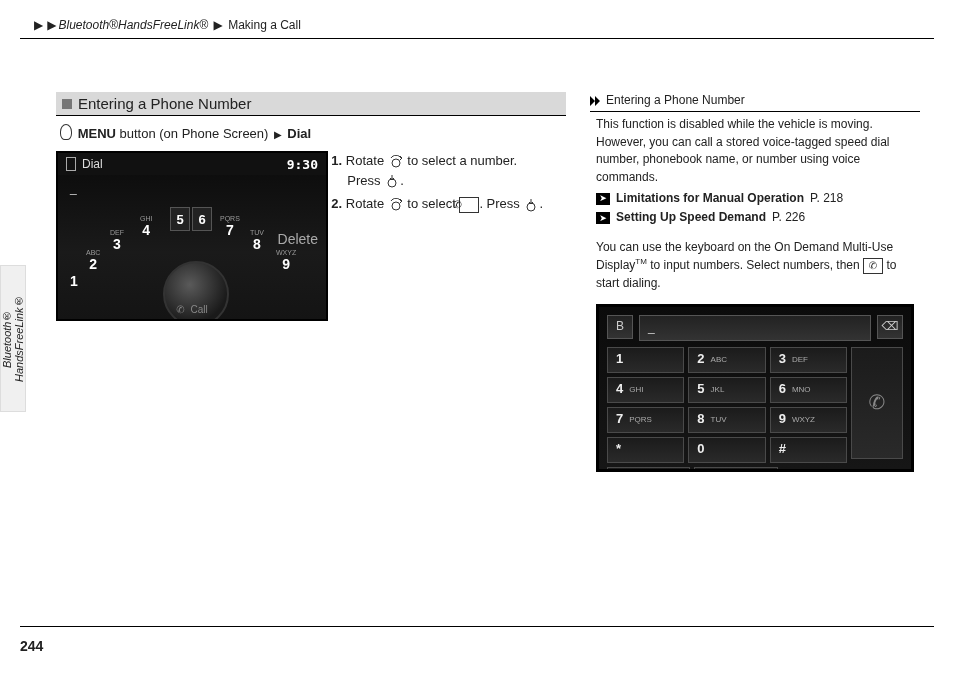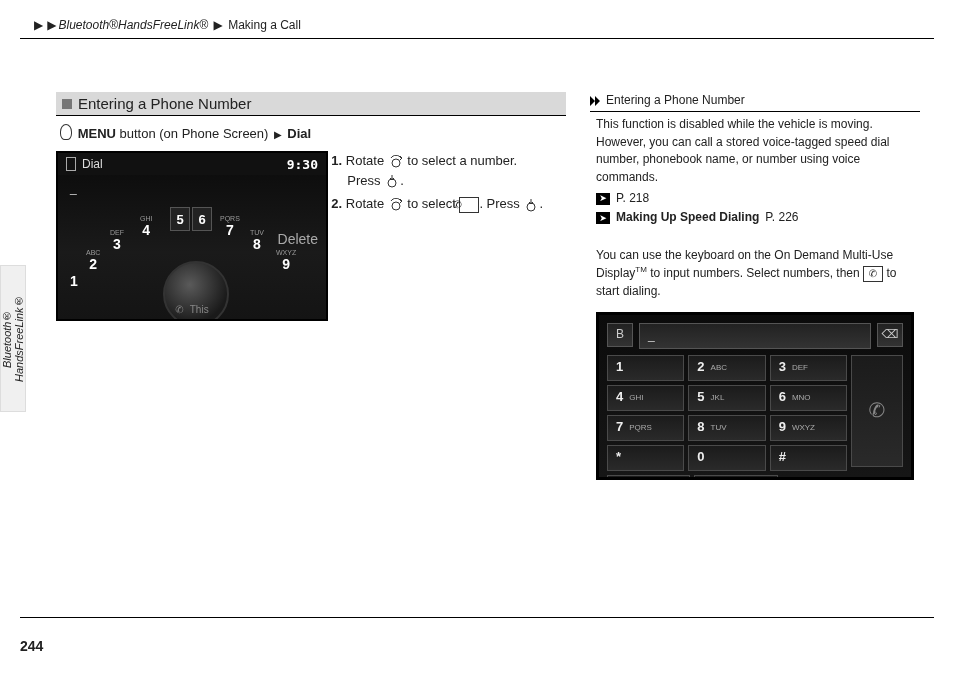--- a/index.html
+++ b/index.html
@@ -160,21 +160,21 @@
   .figure2 .key .n{ font-weight:bold; font-size:13px;}
   .figure2 .key .l{ font-size:8px; color:#aaa;}
   .figure2 .call2{
     position:absolute; right:8px; top:40px; width:50px; bottom:10px;
     background:linear-gradient(#1b1b1b,#2a2a2a); border:1px solid #4a4a4a;
     display:flex; align-items:center; justify-content:center; color:#888; font-size:20px;
   }
 
   .footer{
     position:absolute; left:20px; right:20px; bottom:20px;
-    border-top:1px solid #000; padding-top:20px;
+    border-top:1px solid #000; padding-top:11px;
     font-size:14px; font-weight:bold;
   }
 </style>
 </head>
 <body>
 
 <div class="topbar">
   <span class="tri">▶</span>
   <span class="tri">▶</span>
   <span>Bluetooth</span><span class="noitalic">®</span>
@@ -213,21 +213,21 @@
       <div class="num" style="left:52px; top:76px;"><span class="t">DEF</span><span class="d">3</span></div>
       <div class="num" style="left:82px; top:62px;"><span class="t">GHI</span><span class="d">4</span></div>
       <div class="numbox" style="left:112px; top:54px;">5</div>
       <div class="numbox" style="left:134px; top:54px;">6</div>
       <div class="num" style="left:162px; top:62px;"><span class="t">PQRS</span><span class="d">7</span></div>
       <div class="num" style="left:192px; top:76px;"><span class="t">TUV</span><span class="d">8</span></div>
       <div class="num" style="left:218px; top:96px;"><span class="t">WXYZ</span><span class="d">9</span></div>
       <div class="del">Delete</div>
       <div class="call">
           <span>✆</span>
-          <span>This</span>
+          <span>Call</span>
         </div>
     </div>
 
     <div class="steps">
       <div class="step">
         <b>1.</b> <span>Rotate </span>
         <span class="inline-icon rotate-icon">
             <svg viewBox="0 0 16 14">
               <circle cx="8" cy="8" r="4" fill="none" stroke="#333"></circle>
               <path d="M3 3 A6 6 0 0 1 13 3" fill="none" stroke="#333"></path>
@@ -272,28 +272,29 @@
         <svg width="12" height="10">
           <path d="M0 0 L5 5 L0 10 Z M5 0 L10 5 L5 10 Z" fill="#000"></path>
         </svg>
       </span>
     <span>Entering a Phone Number</span>
   </div>
   <div class="sidebar-body">
     <div>This function is disabled while the vehicle is moving. However, you can call a stored voice-tagged speed dial number, phonebook name, or number using voice commands.</div>
     <div class="ref" style="margin-top:4px">
       <span class="arrowbox">➤</span>
+      <b>Limitations for Manual Operation</b>
       <span>P. 218</span>
     </div>
     <div class="ref">
       <span class="arrowbox">➤</span>
-      <b>Making Up Speed Dialing</b>
+      <b>Setting Up Speed Demand</b>
       <span>P. 226</span>
     </div>
-    <div style="margin-top:20px">
+    <div style="margin-top:12px">
       <span>You can use the keyboard on the On Demand Multi-Use Display</span><sup style="font-size:8px">TM</sup><span> to input numbers. Select numbers, then </span><span class="phone-box">✆</span><span> to start dialing.</span>
     </div>
 
     <div class="figure2">
       <div class="top">
         <div class="b">B</div>
         <div class="disp">_</div>
         <div class="b">⌫</div>
       </div>
       <div class="grid">

